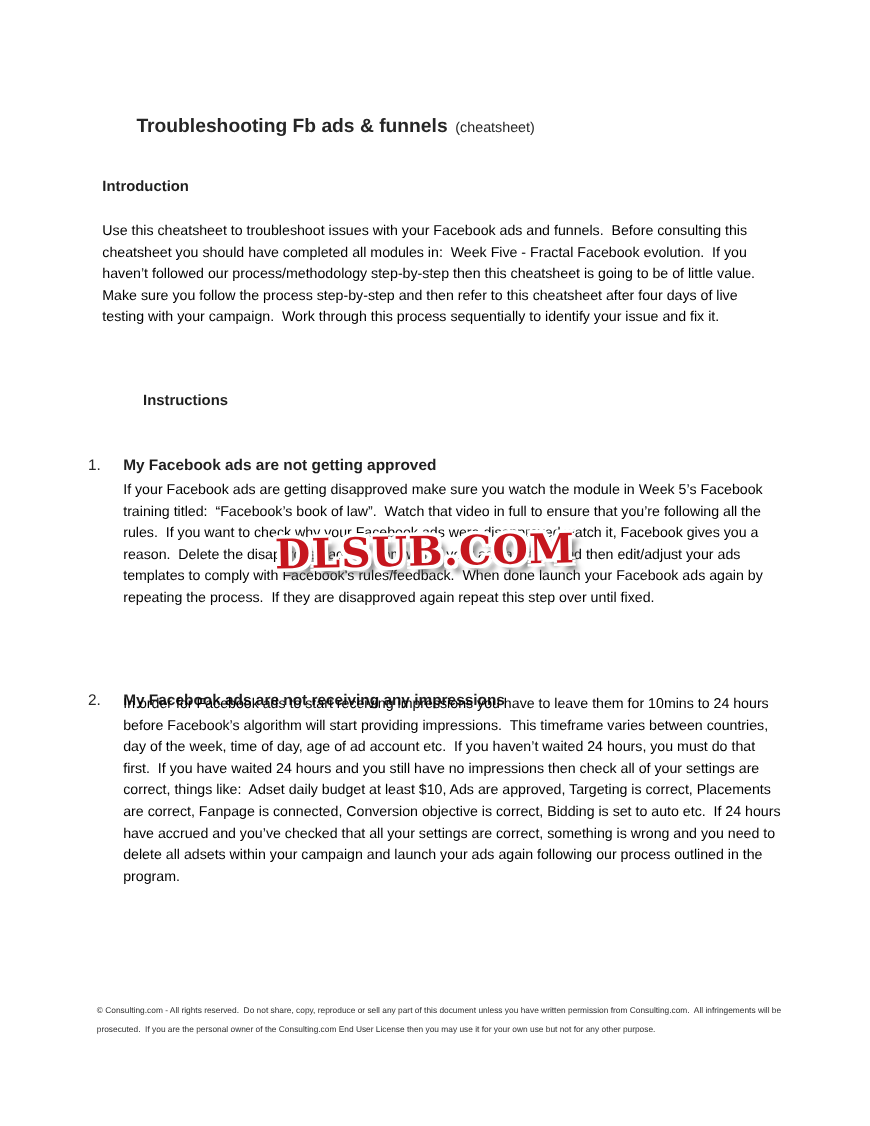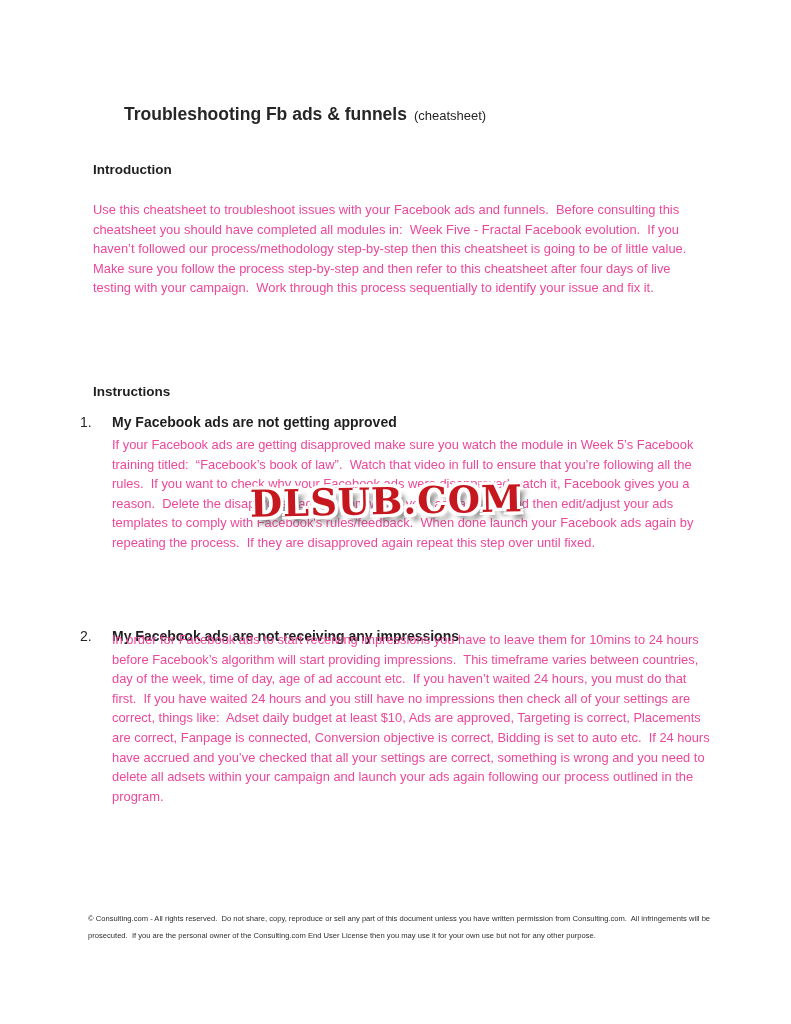--- a/index.html
+++ b/index.html
@@ -26,24 +26,24 @@
     font-family:"Liberation Serif",serif;font-size:22px;color:#2e2a29;
     text-shadow:0 0 2px #fff,0 0 3px #fff,0 0 5px #fff,0 0 6px #fff;
   }
   .logo-suffix{font-size:11px;}
 
   
   .title{position:absolute;left:108px;top:88px;margin:16px;font-size:17.5px;font-weight:bold;text-align:right;}
   .title-suffix{font-size:13px;font-weight:normal;margin-left:7px;}
   .h-sec{position:absolute;left:93px;margin:0;font-size:13.5px;font-weight:bold;color:#1f1f1f;}
   .h-introduction{top:162px;}
-  .h-instructions{top:384px;}
+  .h-instructions{top:356px;margin-left:37px;}
   .para{
     position:absolute;margin:0;font-size:12.9px;line-height:19.6px;
-    white-space:pre-wrap;color:#ec4899;
+    white-space:pre-wrap;color:#000000;
   }
   .p-intro{left:93px;top:200px;width:612px;}
   .item{position:absolute;left:80px;font-size:14px;white-space:nowrap;}
   .item-1{top:414px;}
   .item-2{top:628px;}
   .item-num{display:inline-block;width:32px;font-weight:normal;color:#262626;}
   .item-head{font-weight:bold;color:#1f1f1f;}
   .p-item-1{left:112px;top:435px;width:600px;}
   .p-item-2{left:112px;top:630px;width:600px;}
 

